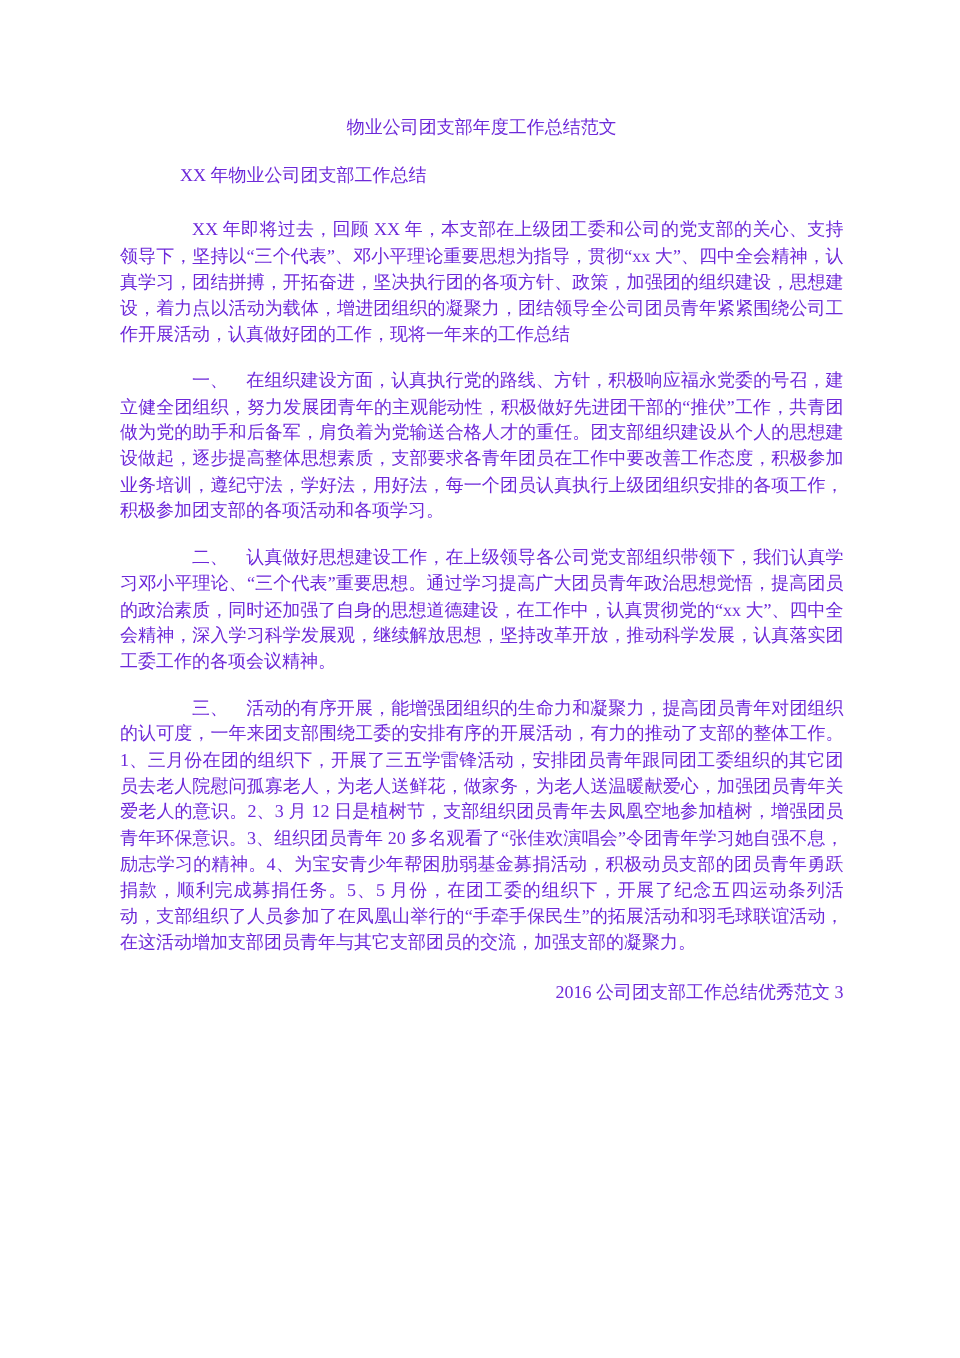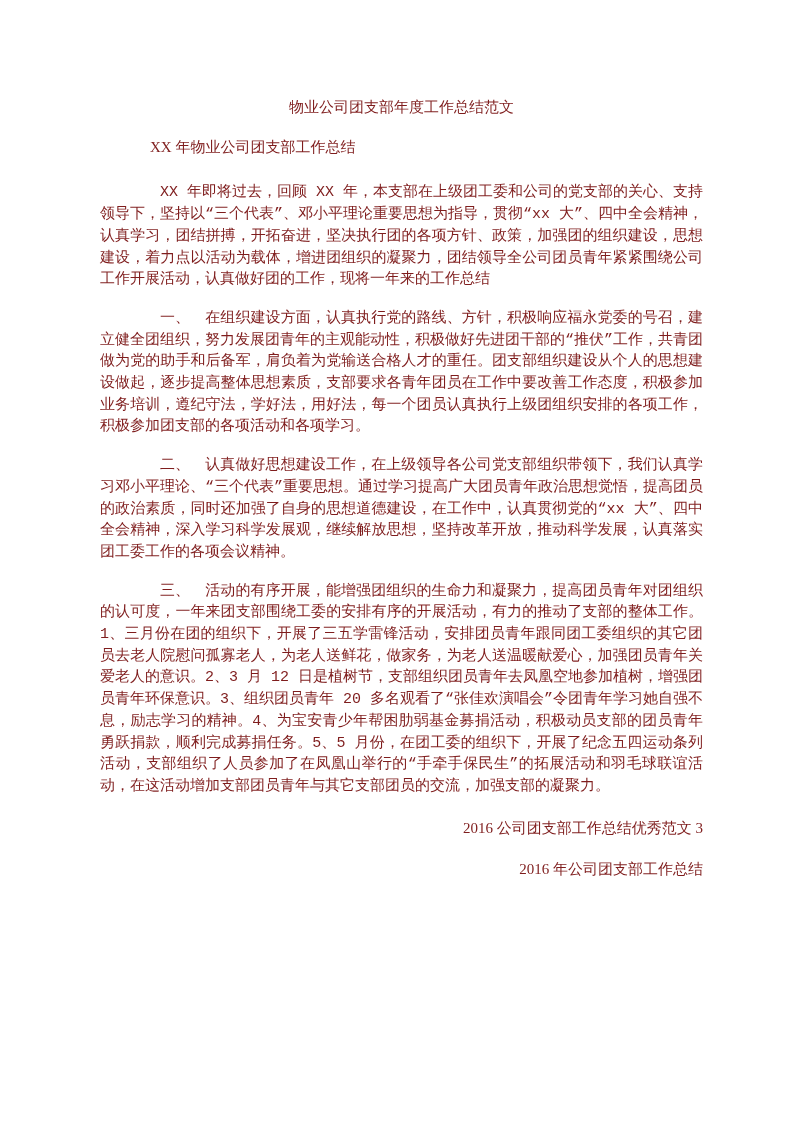--- a/index.html
+++ b/index.html
@@ -11,41 +11,40 @@
     position: relative;
     width: 800px;
     height: 887px;
     margin: 0 auto;
     background: #ffffff;
     box-sizing: border-box;
     padding: 97px 97px 0 100px;
     font-family: "Liberation Serif", "DejaVu Serif", serif;
     font-size: 15px;
     line-height: 21.7px;
-    color: #7f1d1d;
+    color: #6d28d9;
     overflow: hidden;
     border-radius: 15px;
   }
   .doc-title {
     font-size: 15px;
     font-weight: normal;
     text-align: center;
     margin: 0;
     padding: 0;
   }
   .doc-subtitle {
     margin: 18px 0 0 0;
     text-indent: 50px;
   }
   .para {
     margin: 17px 0 0 0;
     text-align: justify;
     text-indent: 60px;
     word-break: break-all;
-    font-family: Liberation Mono, monospace;
   }
   .para.first {
     margin-top: 24px;
   }
   .footer-line {
     margin: 20px 0 0 0;
     text-indent: 62px;
     text-align: right;
   }
 </style>
@@ -55,14 +54,13 @@
 <div class="page">
   <h1 class="doc-title">物业公司团支部年度工作总结范文</h1>
   <p class="doc-subtitle">XX 年物业公司团支部工作总结</p>
 
   <p class="para first">XX 年即将过去，回顾 XX 年，本支部在上级团工委和公司的党支部的关心、支持领导下，坚持以“三个代表”、邓小平理论重要思想为指导，贯彻“xx 大”、四中全会精神，认真学习，团结拼搏，开拓奋进，坚决执行团的各项方针、政策，加强团的组织建设，思想建设，着力点以活动为载体，增进团组织的凝聚力，团结领导全公司团员青年紧紧围绕公司工作开展活动，认真做好团的工作，现将一年来的工作总结</p>
   <p class="para">一、　在组织建设方面，认真执行党的路线、方针，积极响应福永党委的号召，建立健全团组织，努力发展团青年的主观能动性，积极做好先进团干部的“推伏”工作，共青团做为党的助手和后备军，肩负着为党输送合格人才的重任。团支部组织建设从个人的思想建设做起，逐步提高整体思想素质，支部要求各青年团员在工作中要改善工作态度，积极参加业务培训，遵纪守法，学好法，用好法，每一个团员认真执行上级团组织安排的各项工作，积极参加团支部的各项活动和各项学习。</p>
   <p class="para">二、　认真做好思想建设工作，在上级领导各公司党支部组织带领下，我们认真学习邓小平理论、“三个代表”重要思想。通过学习提高广大团员青年政治思想觉悟，提高团员的政治素质，同时还加强了自身的思想道德建设，在工作中，认真贯彻党的“xx 大”、四中全会精神，深入学习科学发展观，继续解放思想，坚持改革开放，推动科学发展，认真落实团工委工作的各项会议精神。</p>
   <p class="para">三、　活动的有序开展，能增强团组织的生命力和凝聚力，提高团员青年对团组织的认可度，一年来团支部围绕工委的安排有序的开展活动，有力的推动了支部的整体工作。1、三月份在团的组织下，开展了三五学雷锋活动，安排团员青年跟同团工委组织的其它团员去老人院慰问孤寡老人，为老人送鲜花，做家务，为老人送温暖献爱心，加强团员青年关爱老人的意识。2、3 月 12 日是植树节，支部组织团员青年去凤凰空地参加植树，增强团员青年环保意识。3、组织团员青年 20 多名观看了“张佳欢演唱会”令团青年学习她自强不息，励志学习的精神。4、为宝安青少年帮困肋弱基金募捐活动，积极动员支部的团员青年勇跃捐款，顺利完成募捐任务。5、5 月份，在团工委的组织下，开展了纪念五四运动条列活动，支部组织了人员参加了在凤凰山举行的“手牵手保民生”的拓展活动和羽毛球联谊活动，在这活动增加支部团员青年与其它支部团员的交流，加强支部的凝聚力。</p>
 
   <p class="footer-line">2016 公司团支部工作总结优秀范文 3</p>
-  <p class="footer-line">2016 年公司团支部工作总结</p>
 </div>
 
 </body></html>

